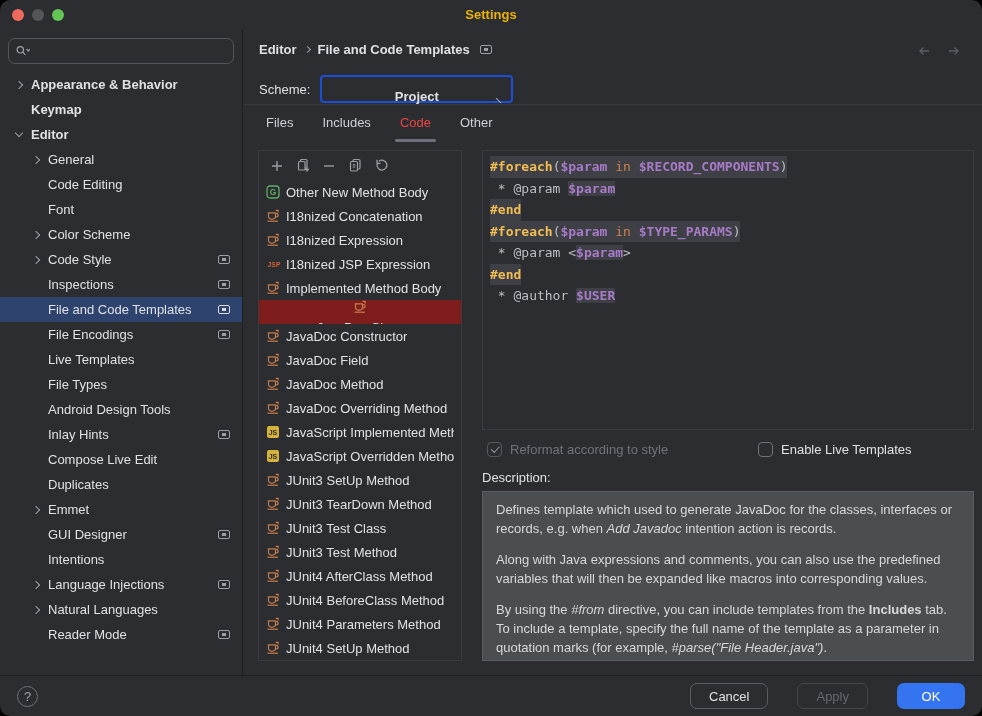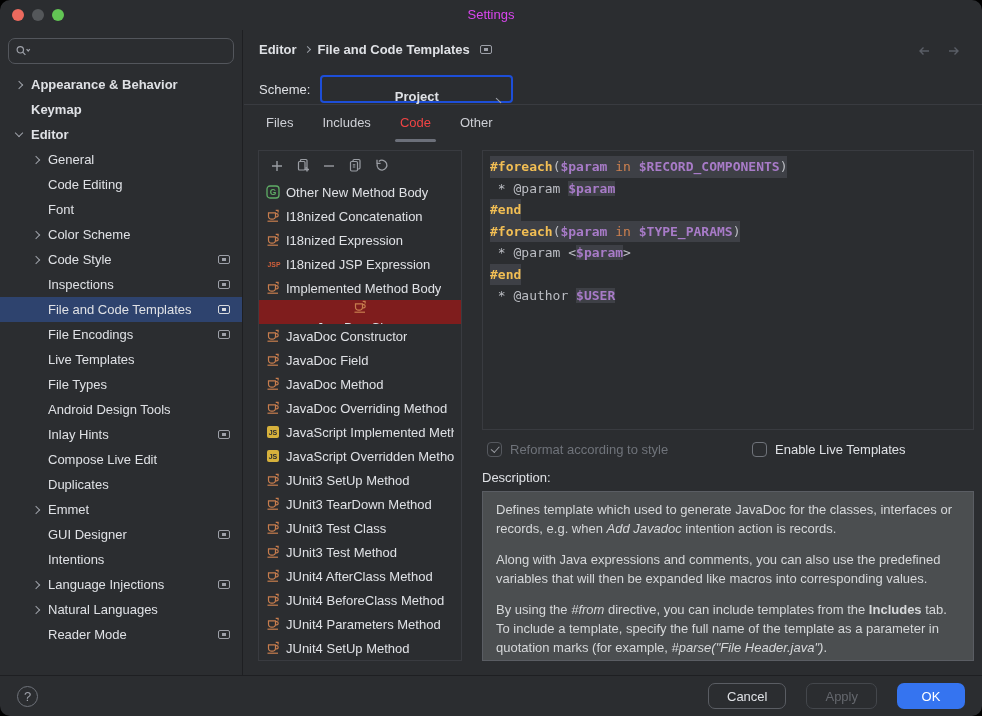--- a/index.html
+++ b/index.html
@@ -6,21 +6,21 @@
   *{box-sizing:border-box;}
   .window{position:relative;width:982px;height:716px;background:#2B2D30;
     font-family:"Liberation Sans",sans-serif;color:#DFE1E5;font-size:13px;
     border-radius:10px;overflow:hidden;user-select:none;}
 
   
   .titlebar{position:absolute;left:0;top:0;right:0;height:30px;}
   .traffic{position:absolute;left:12px;top:9px;display:flex;gap:8px;}
   .dot{width:12px;height:12px;border-radius:50%;}
   .dot.red{background:#EC6A5E;} .dot.gray{background:#54575A;} .dot.green{background:#62C554;}
-  .win-title{text-align:center;line-height:30px;font-weight:normal;color:#d946ef;}
+  .win-title{text-align:center;line-height:30px;font-weight:bold;color:#eab308;}
 
   
   .sidebar{position:absolute;left:0;top:30px;width:243px;bottom:41px;border-right:1px solid #1E1F22;}
   .searchbox{margin:8px;height:26px;border:1px solid #53565C;border-radius:7px;
     display:flex;align-items:center;padding:0 6px;gap:2px;}
   .searchbox input{flex:1;background:transparent;border:none;outline:none;color:#DFE1E5;
     font-family:"Liberation Sans",sans-serif;font-size:13px;}
   .tree{margin-top:3px;}
   .trow{height:25px;display:flex;align-items:center;padding-right:12px;white-space:nowrap;cursor:default;}
   .trow.lvl0{padding-left:14px;} .trow.lvl1{padding-left:31px;}
@@ -74,40 +74,40 @@
   .cl .wrap{display:inline-block;}
   .cl.hl .wrap{background:#3E4046;}
   .kw{color:#F2BE54;font-weight:bold;}
   .op{color:#CE8150;}
   .var{color:#A87BC8;font-weight:bold;}
   .box{background:#3E4046;}
 
   .opts-row{height:20px;margin-top:9px;flex:none;display:flex;align-items:center;position:relative;font-size:13px;}
   .opt{display:flex;align-items:center;gap:8px;}
   .opt.o1{margin-left:5px;color:#6F737A;}
-  .opt.o2{position:absolute;left:246px;color:#DFE1E5;padding-left:24px;}
+  .opt.o2{position:absolute;left:252px;color:#DFE1E5;padding-left:24px;}
   .cb{width:15px;height:15px;border-radius:4px;flex:none;position:relative;}
   .cb.unchecked{border:1.6px solid #6F737A;}
   .cb.checked-disabled{border:1.6px solid #55585E;}
   .cb.checked-disabled::after{content:"";position:absolute;left:2.5px;top:3px;width:7px;height:3.5px;
     border-left:1.7px solid #989BA1;border-bottom:1.7px solid #989BA1;transform:rotate(-48deg);}
 
   .desc-label{margin-top:11px;height:17px;flex:none;color:#DFE1E5;}
   .desc-panel{flex:1;margin-top:4px;background:#4B4E50;border:1px solid #5A5D63;
     padding:8px 13px;line-height:19px;color:#D6D8DA;overflow:hidden;}
   .desc-panel p{margin:0 0 12px 0;}
   .desc-panel .it{font-style:italic;}
   .desc-panel .bd{font-weight:bold;}
 
   
   .footer{position:absolute;left:0;right:0;bottom:0;height:41px;border-top:1px solid #1E1F22;
     display:flex;align-items:center;padding:0 17px;}
   .help{width:21px;height:21px;border:1px solid #6F737A;border-radius:50%;color:#9DA0A8;
     display:flex;align-items:center;justify-content:center;font-size:13px;cursor:default;}
-  .fbtns{margin-left:auto;display:flex;gap:20px;padding-left:12px;}
+  .fbtns{margin-left:auto;display:flex;gap:29px;padding-left:12px;}
   .btn{height:26px;min-width:68px;padding:0 18px;border-radius:7px;font-size:13px;
     font-family:"Liberation Sans",sans-serif;display:flex;align-items:center;justify-content:center;cursor:default;}
   .btn.secondary{border:1px solid #5A5D63;color:#DFE1E5;background:transparent;}
   .btn.disabled{border:1px solid #44474C;color:#64676D;background:transparent;}
   .btn.primary{border:none;background:#3574F0;color:#FFFFFF;}
 </style>
 </head>
 <body>
 
 <div class="window">

